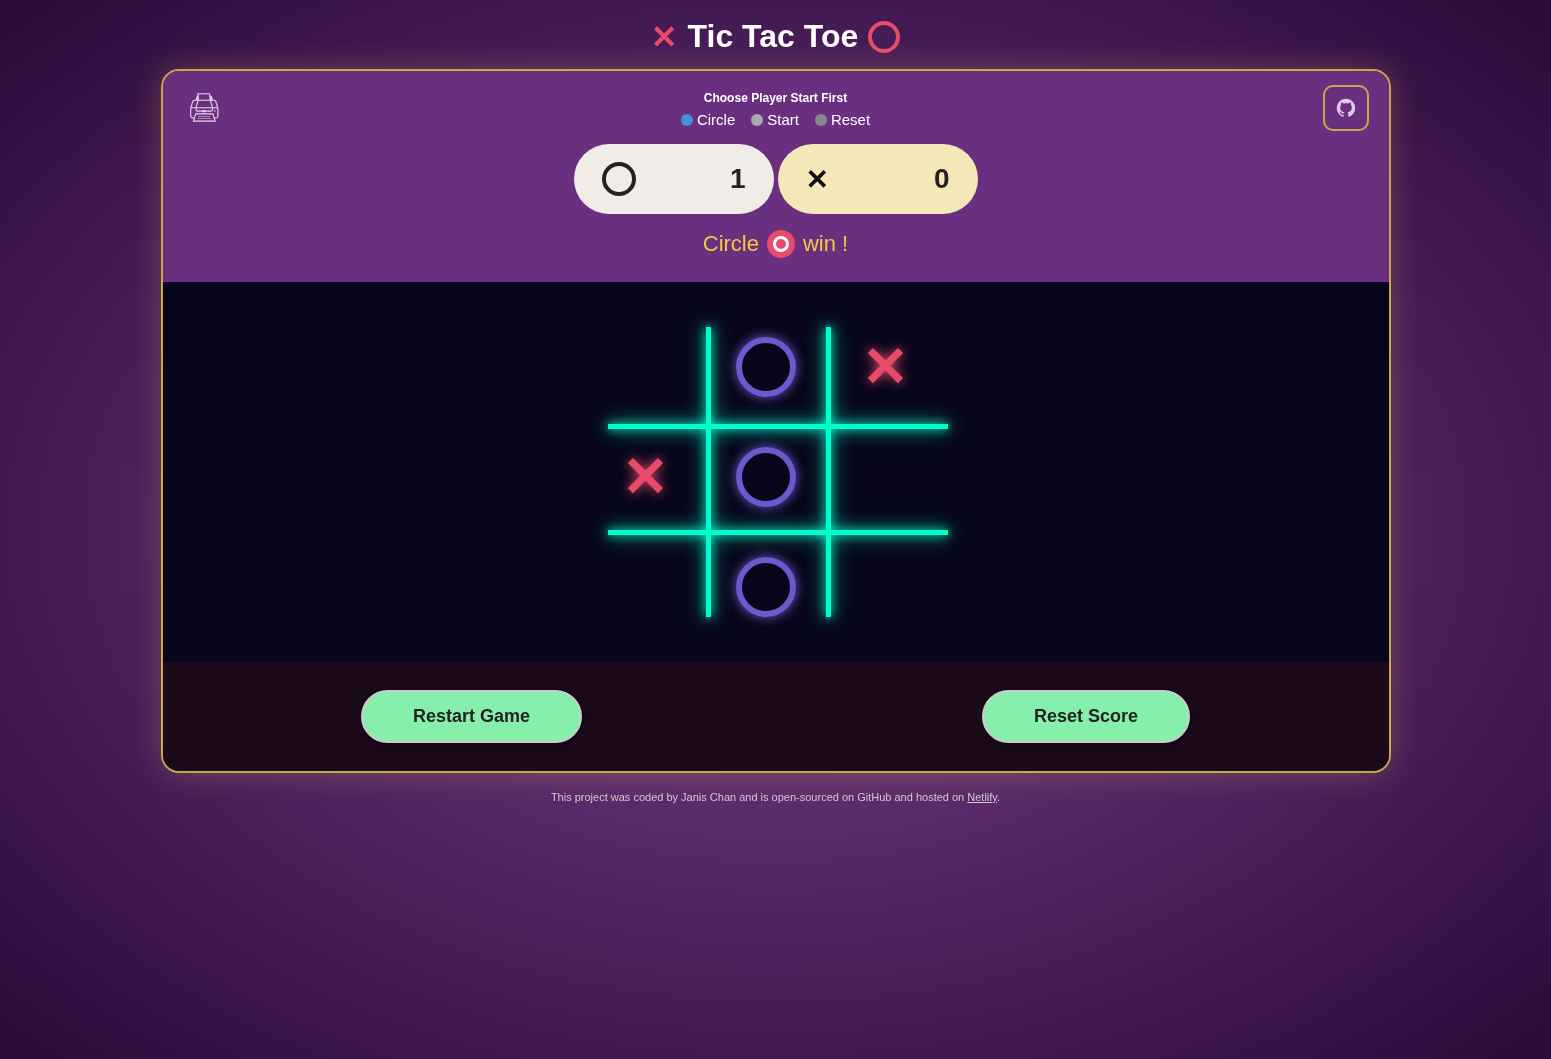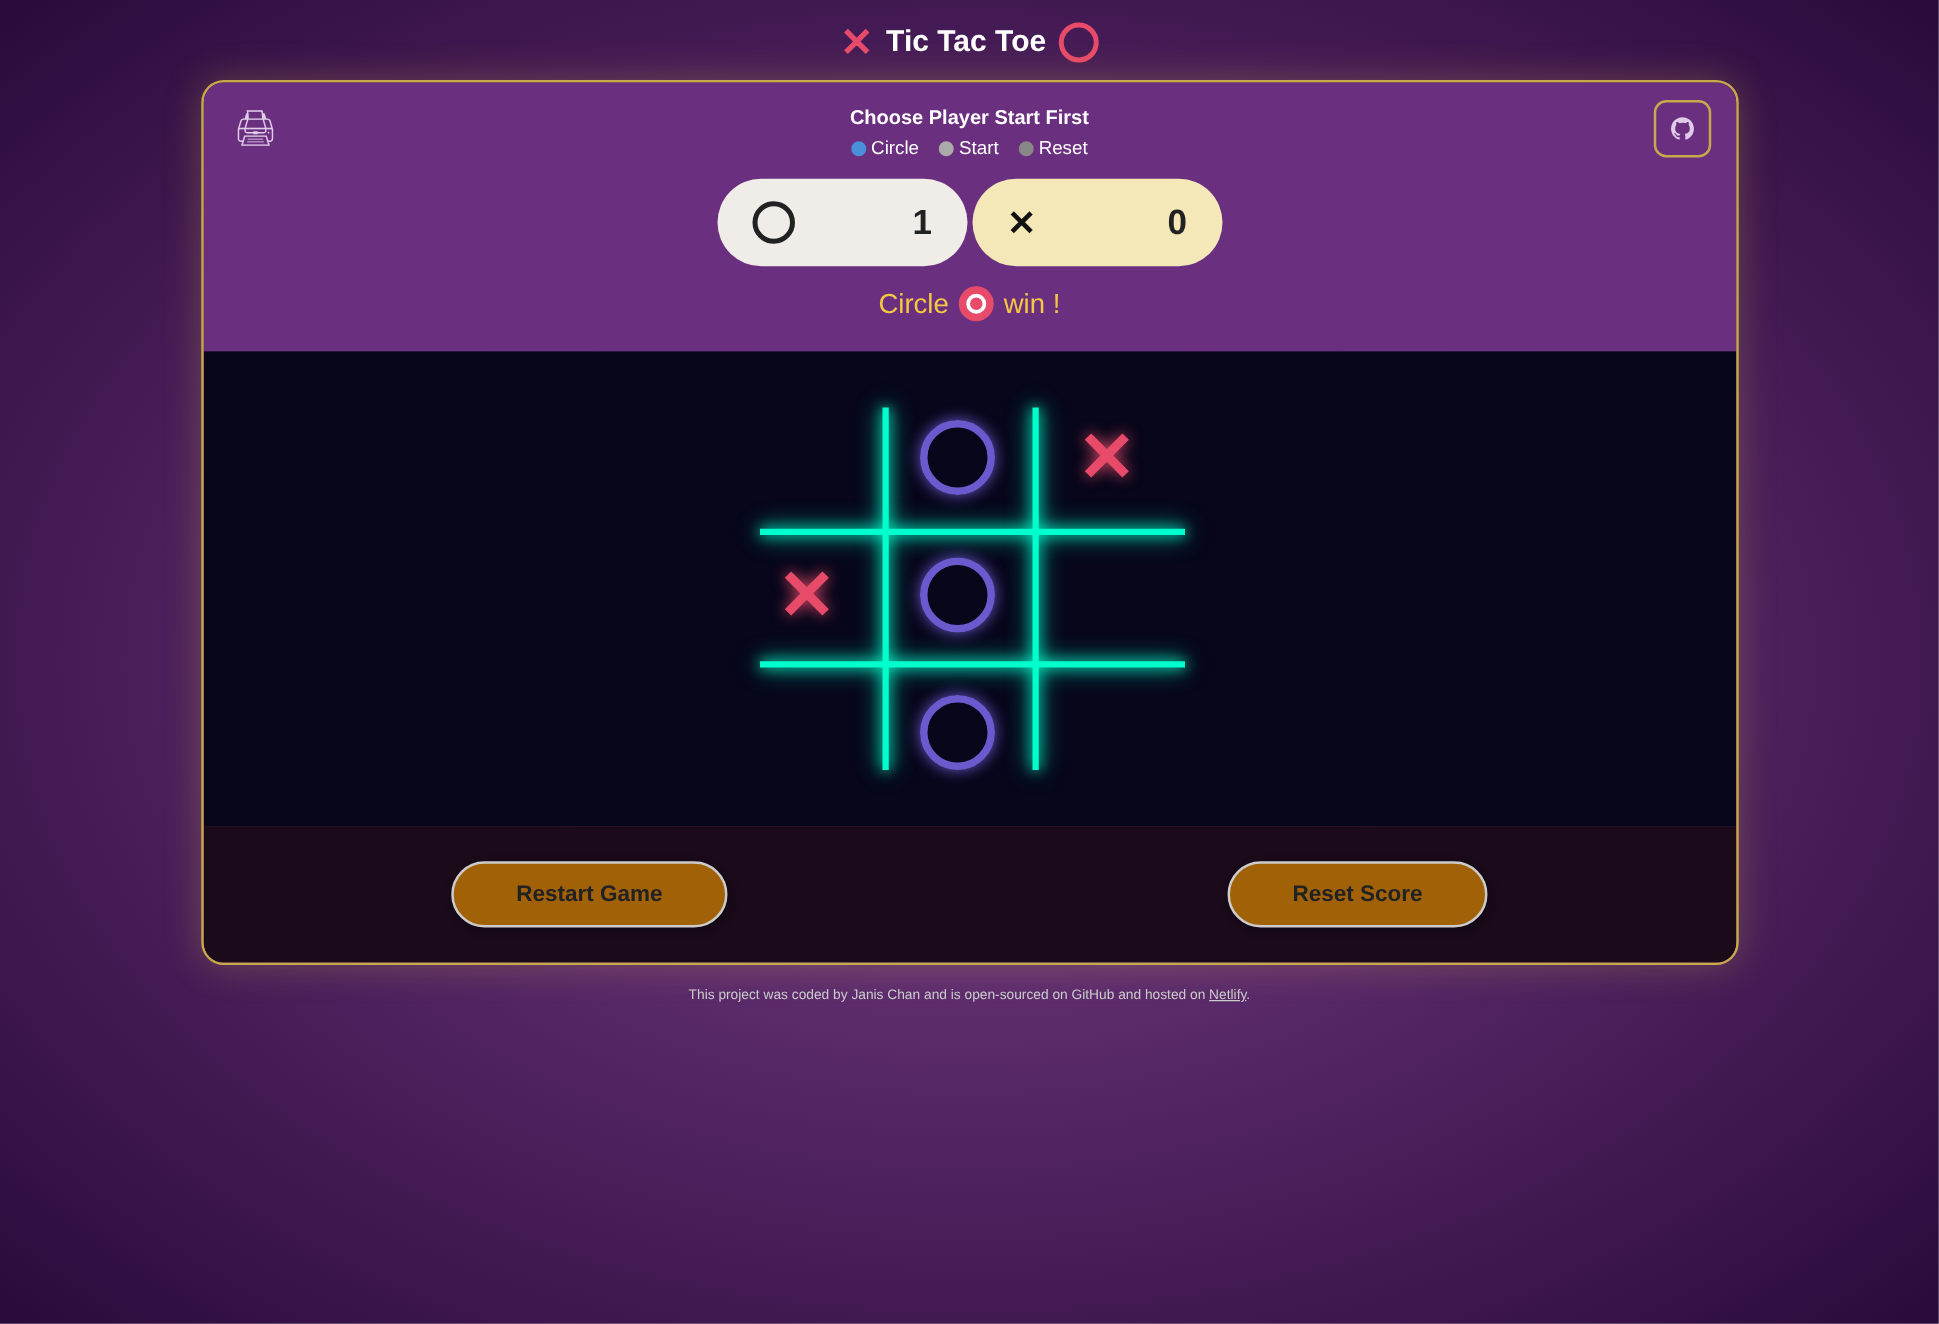--- a/index.html
+++ b/index.html
@@ -25,21 +25,21 @@
       margin-bottom: 14px;
     }
     .title-x-icon {
       color: #e84b6a;
       font-size: 32px;
       font-weight: bold;
       line-height: 1;
     }
     .title-text {
       color: white;
-      font-size: 24px;
+      font-size: 32px;
       font-weight: bold;
     }
     .title-o-icon {
       width: 32px;
       height: 32px;
       border: 4px solid #e84b6a;
       border-radius: 50%;
       display: inline-block;
     }
 
@@ -87,21 +87,21 @@
       font-size: 22px;
       width: 46px;
       height: 46px;
       display: flex;
       align-items: center;
       justify-content: center;
     }
 
     .choose-label {
       color: white;
-      font-size: 16px;
+      font-size: 12px;
       font-weight: bold;
       margin-bottom: 6px;
     }
 
     .radio-group {
       display: flex;
       gap: 16px;
       align-items: center;
       margin-bottom: 16px;
     }
@@ -254,21 +254,21 @@
     .bottom-panel {
       background: #1a0a1a;
       padding: 28px 40px;
       display: flex;
       align-items: center;
       justify-content: center;
       gap: 400px;
     }
 
     .action-btn {
-      background: #a16207;
+      background: #86efac;
       border: 2px solid #ccc;
       border-radius: 30px;
       padding: 14px 50px;
       font-size: 18px;
       font-weight: 600;
       color: #222;
       cursor: pointer;
       box-shadow: 2px 2px 8px rgba(0,0,0,0.3);
     }
 

